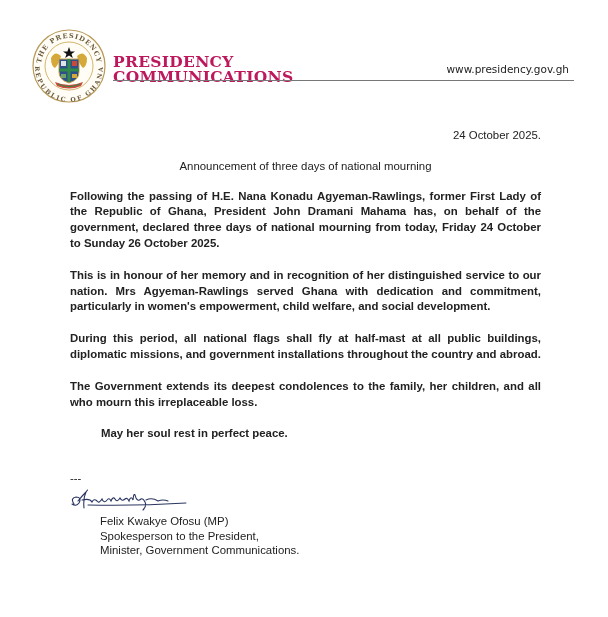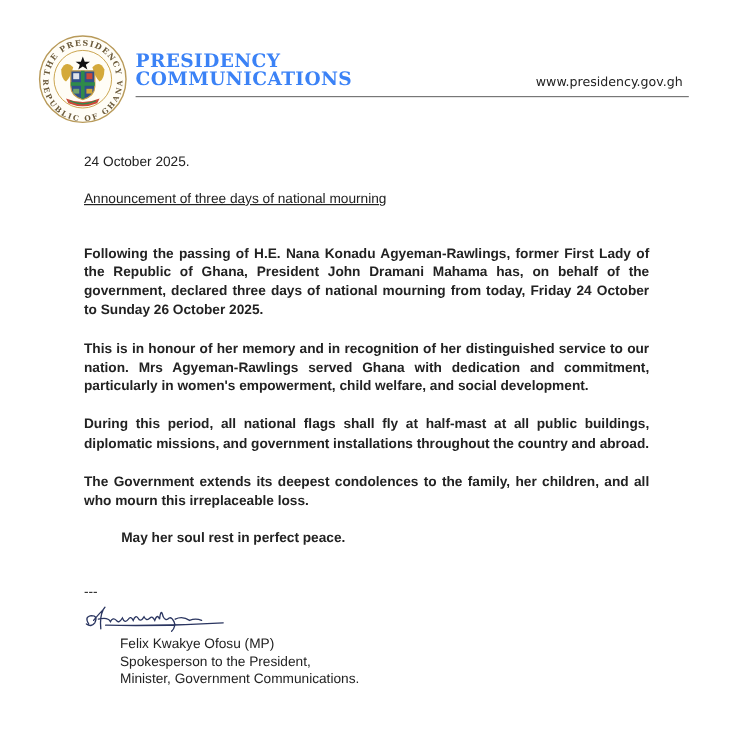--- a/index.html
+++ b/index.html
@@ -24,26 +24,26 @@
     .seal {
       position: absolute;
       left: 31px;
       top: 28px;
       width: 76px;
       height: 76px;
     }
     .brand {
       position: absolute;
       left: 113px;
-      top: 43px;
+      top: 54px;
       font-family: "DejaVu Serif", serif;
       font-weight: bold;
       font-size: 15.5px;
       line-height: 15px;
-      color: #3b82f6;
+      color: #be185d;
       letter-spacing: 0.3px;
     }
     .brand div { white-space: nowrap; }
     .website {
       position: absolute;
       right: 39px;
       top: 63px;
       font-family: "DejaVu Sans", sans-serif;
       font-size: 10.5px;
       color: #222222;
@@ -60,27 +60,26 @@
       position: absolute;
       left: 70px;
       top: 128px;
       width: 471px;
       font-family: "Liberation Sans", sans-serif;
       font-size: 11.4px;
       line-height: 15.8px;
       color: #222222;
     }
     .date {
-      text-align: left;
+      text-align: right;
       margin: 0 0 15px 0;
     }
     .subject {
-      text-align: left;
-      text-decoration: underline;
-      margin: 0 0 30px 0;
+      text-align: center;
+      margin: 0 0 14px 0;
     }
     .para {
       text-align: justify;
       margin: 0 0 16px 0;
       font-weight: bold;
     }
     .para.last { margin-bottom: 30px; padding-left: 31px; }
     .dashes {
       margin: 0;
       line-height: 12px;

